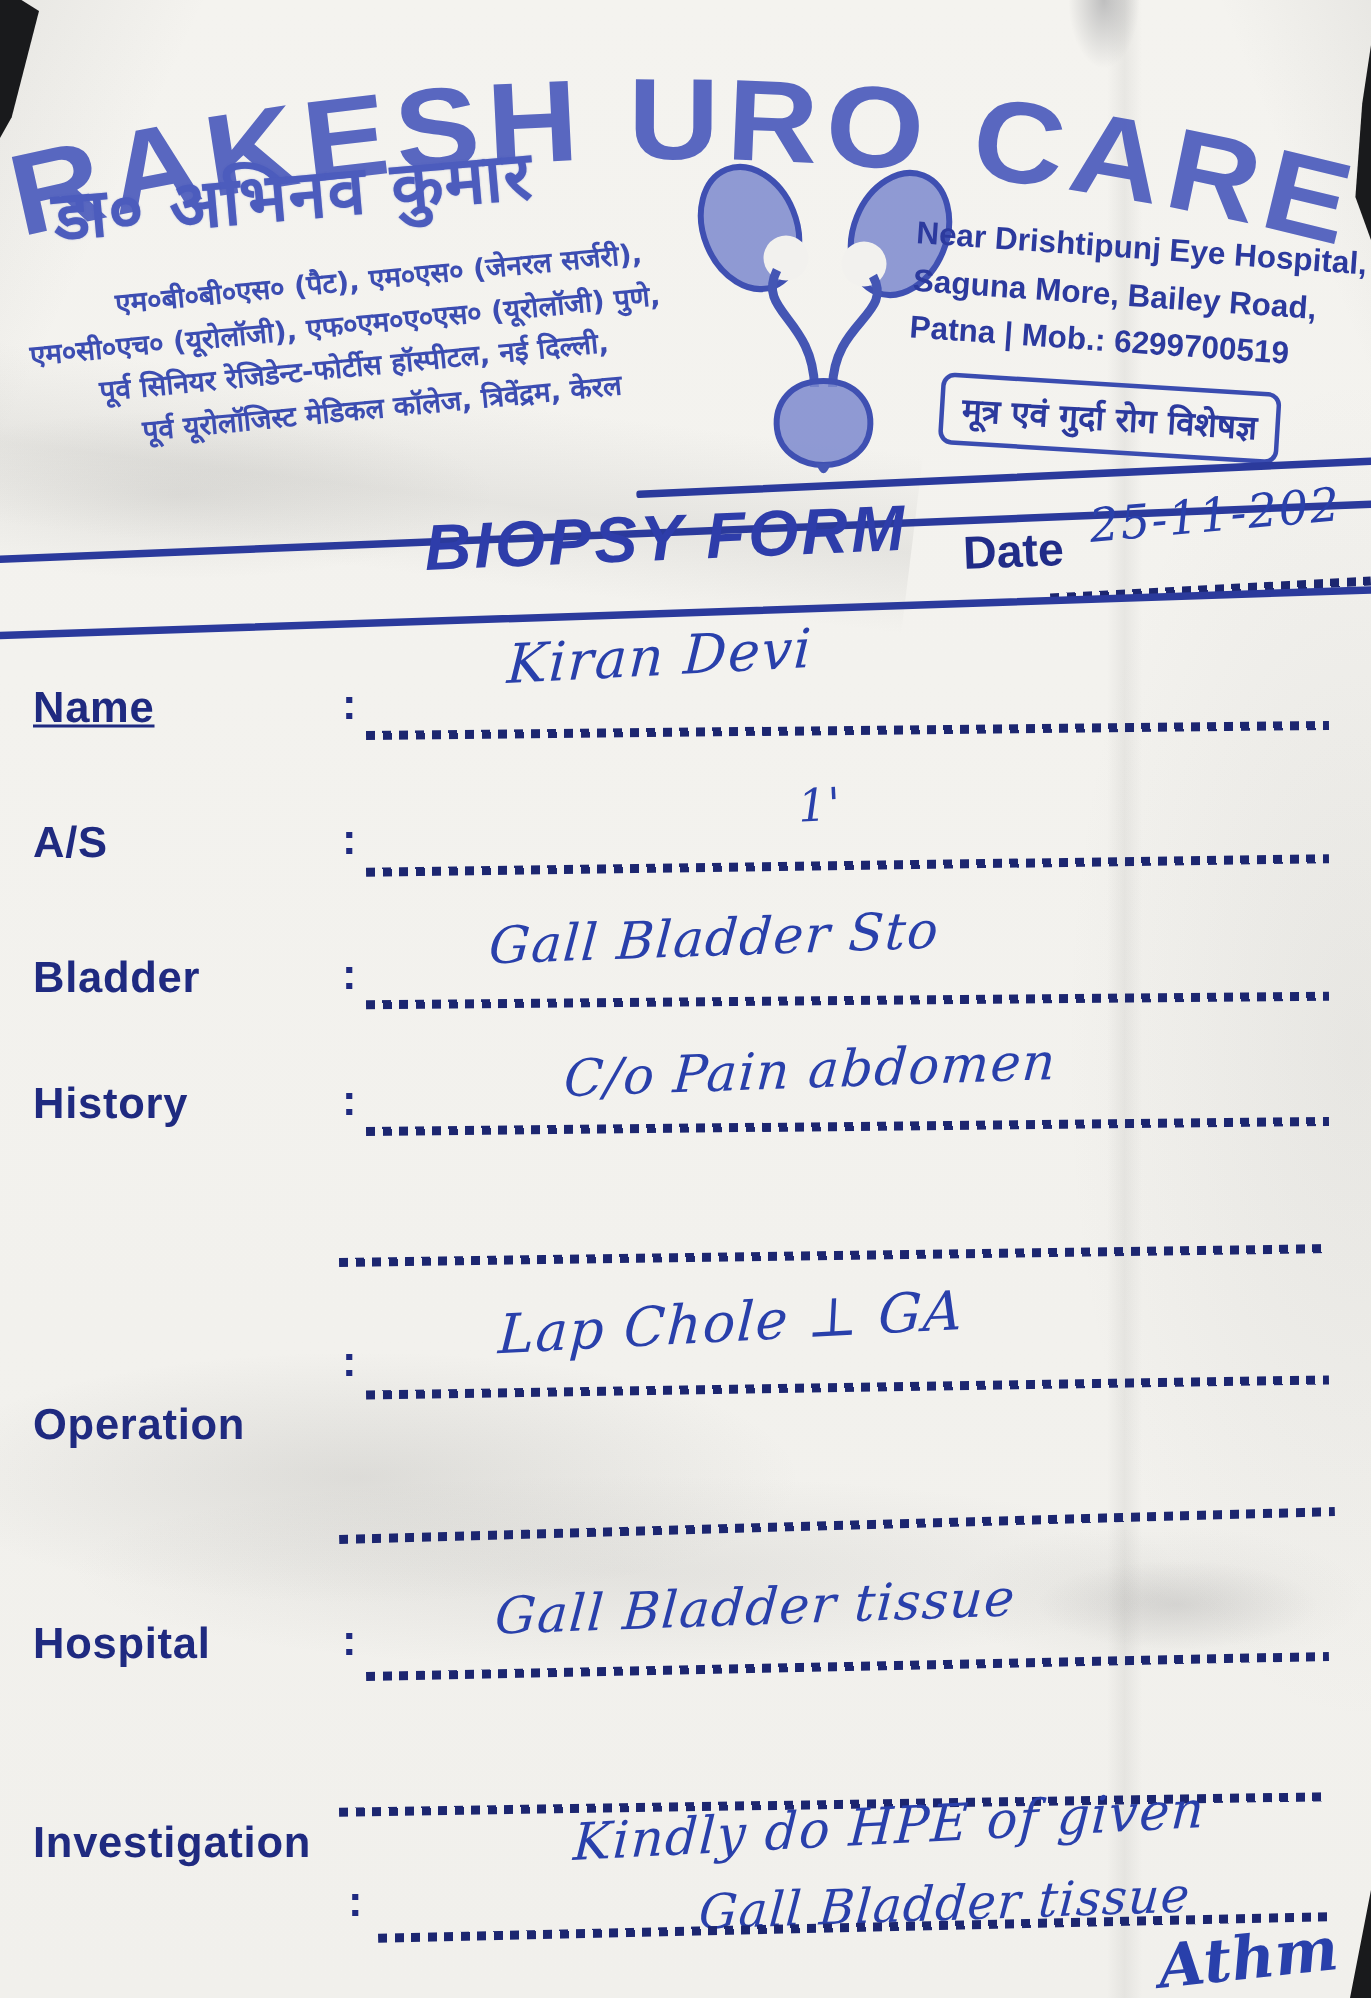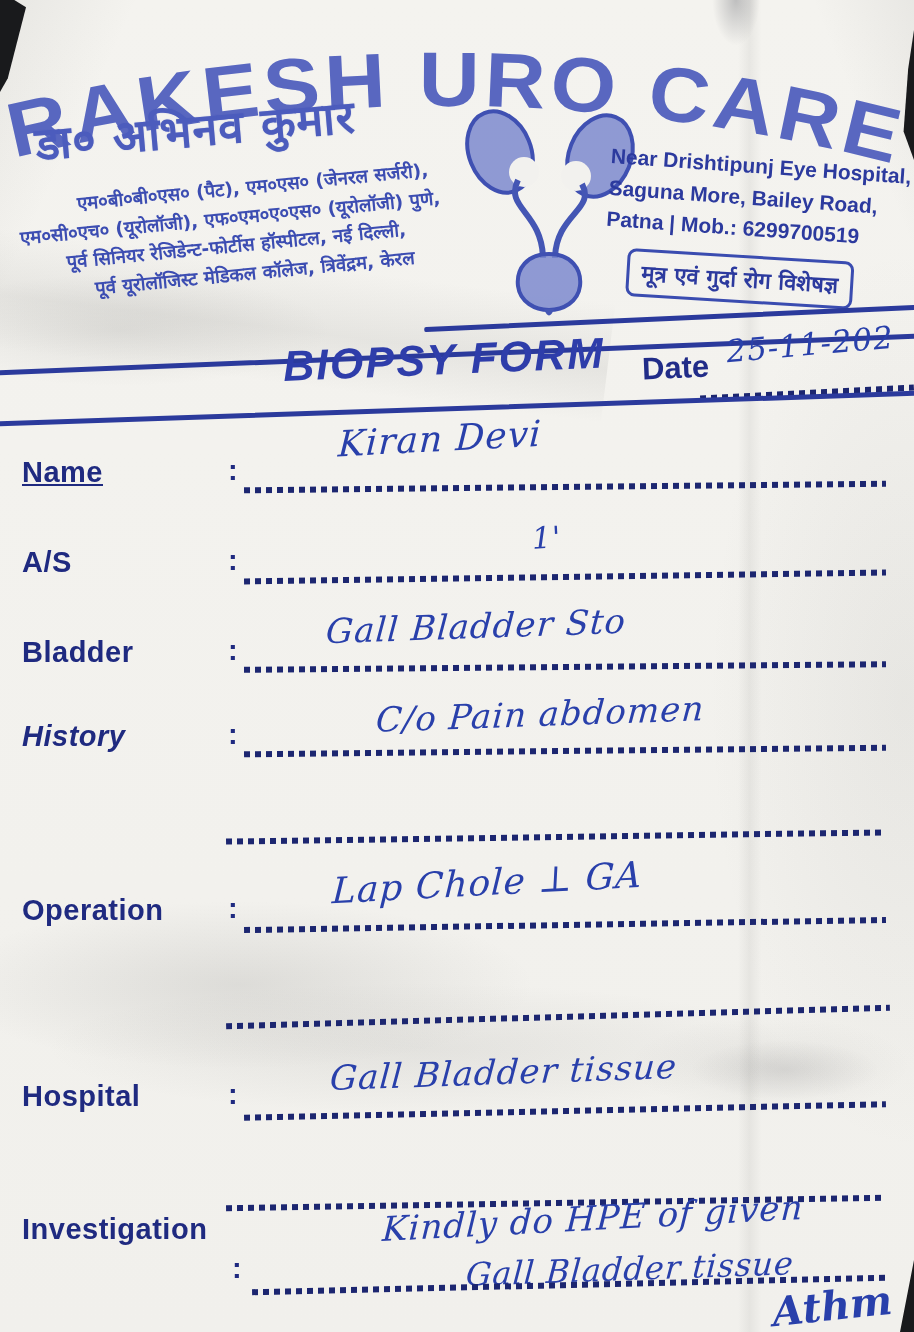--- a/index.html
+++ b/index.html
@@ -165,28 +165,28 @@
 <div class="label" style="top:546px;">A/S</div>
 <div class="colon" style="top:544px;">:</div>
 <div class="hand" style="left:532px;top:520px;font-size:30px;transform:rotate(-3deg);">1'</div>
 <div class="dotline" style="left:244px;top:574px;width:642px;transform:rotate(-0.8deg);"></div>
 
 <div class="label" style="top:636px;">Bladder</div>
 <div class="colon" style="top:634px;">:</div>
 <div class="hand" style="left:326px;top:606px;font-size:34px;transform:rotate(-2deg) skewX(-6deg);">Gall Bladder Sto</div>
 <div class="dotline" style="left:244px;top:664px;width:642px;transform:rotate(-0.5deg);"></div>
 
-<div class="label" style="top:720px;font-style:italic;">History</div>
+<div class="label" style="top:720px;">History</div>
 <div class="colon" style="top:718px;">:</div>
 <div class="hand" style="left:376px;top:694px;font-size:34px;transform:rotate(-2deg) skewX(-6deg);">C/o Pain abdomen</div>
 <div class="dotline" style="left:244px;top:748px;width:642px;transform:rotate(-0.6deg);"></div>
 
 <div class="dotline" style="left:226px;top:834px;width:660px;transform:rotate(-0.8deg);"></div>
 
-<div class="label" style="top:894px;">Operation</div>
+<div class="label" style="top:934px;">Operation</div>
 <div class="colon" style="top:892px;">:</div>
 <div class="hand" style="left:332px;top:862px;font-size:36px;transform:rotate(-3deg) skewX(-6deg);">Lap Chole ⊥ GA</div>
 <div class="dotline" style="left:244px;top:922px;width:642px;transform:rotate(-0.9deg);"></div>
 
 <div class="dotline" style="left:226px;top:1014px;width:664px;transform:rotate(-1.6deg);"></div>
 
 <div class="label" style="top:1080px;">Hospital</div>
 <div class="colon" style="top:1078px;">:</div>
 <div class="hand" style="left:330px;top:1052px;font-size:34px;transform:rotate(-2deg) skewX(-6deg);">Gall Bladder tissue</div>
 <div class="dotline" style="left:244px;top:1108px;width:642px;transform:rotate(-1.2deg);"></div>

